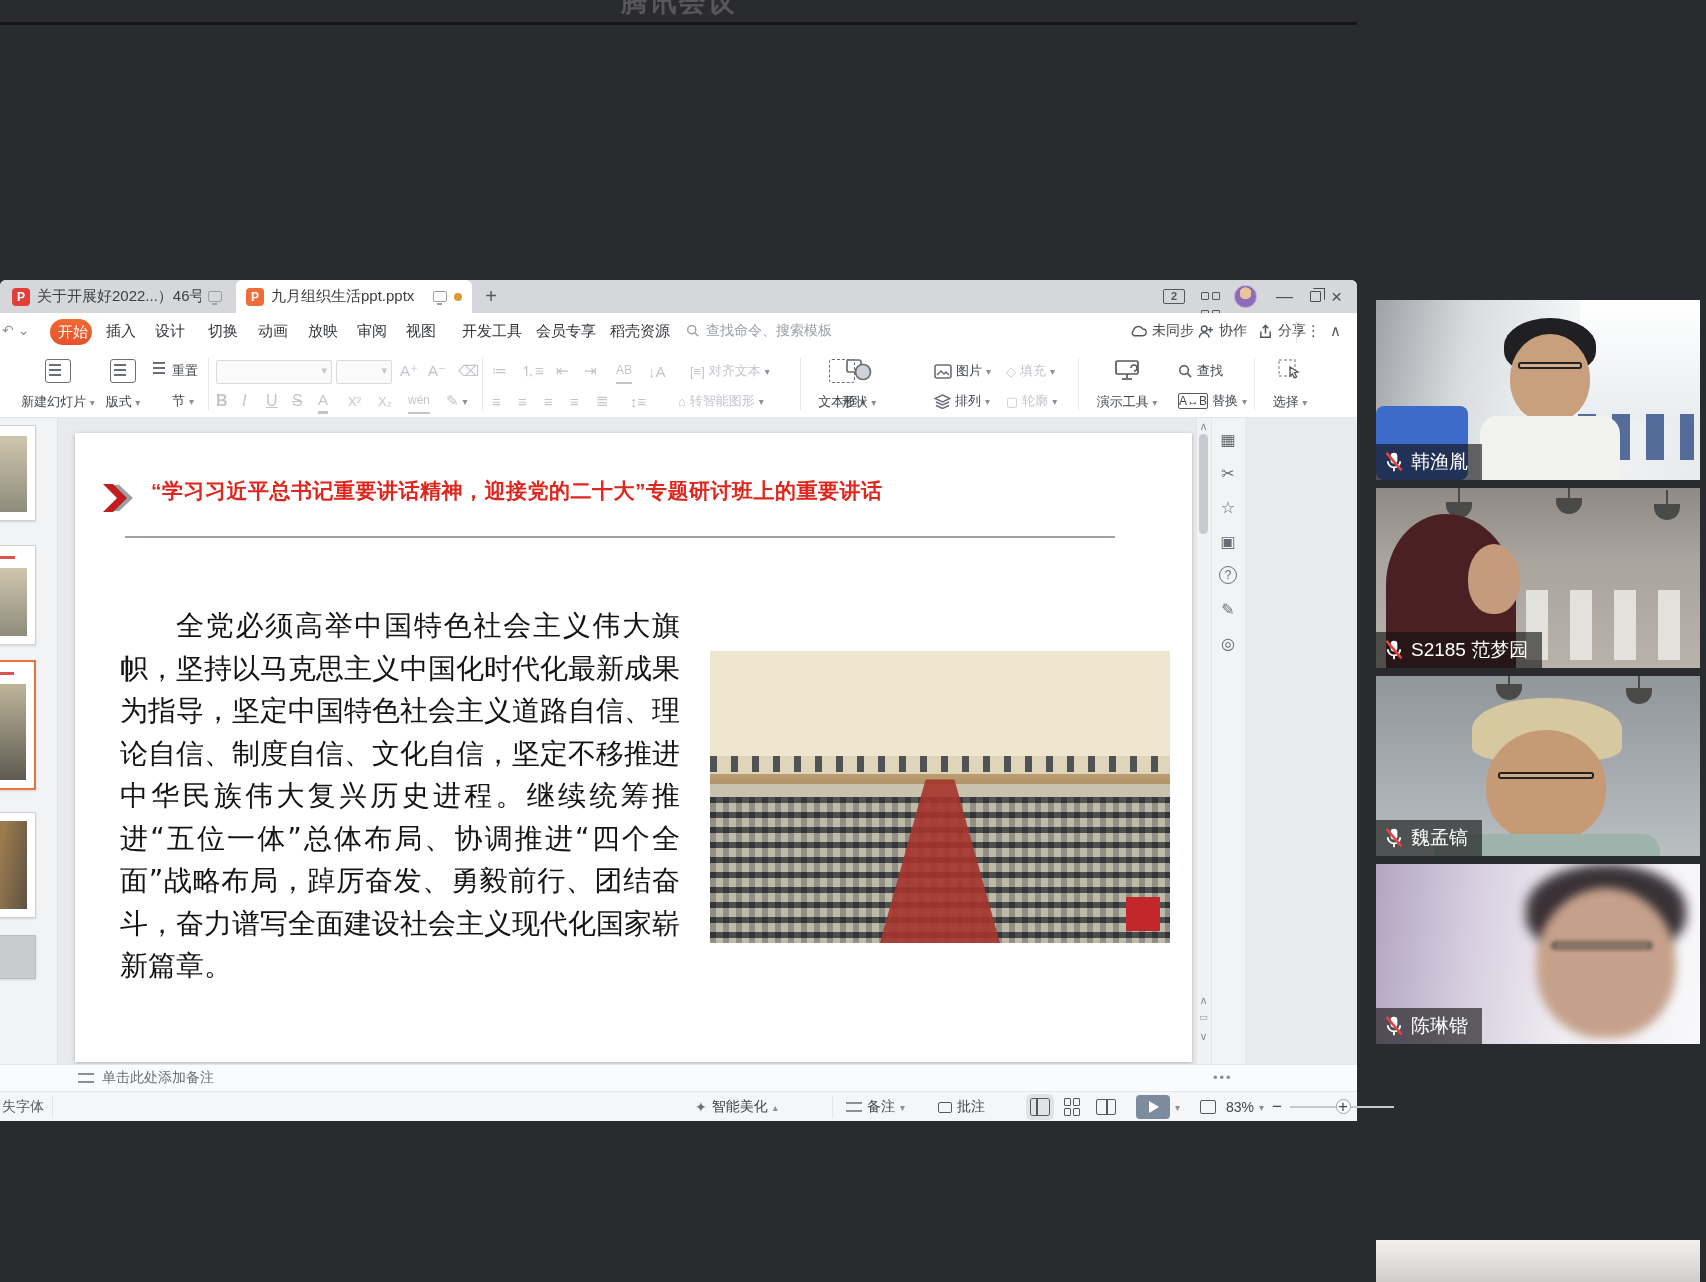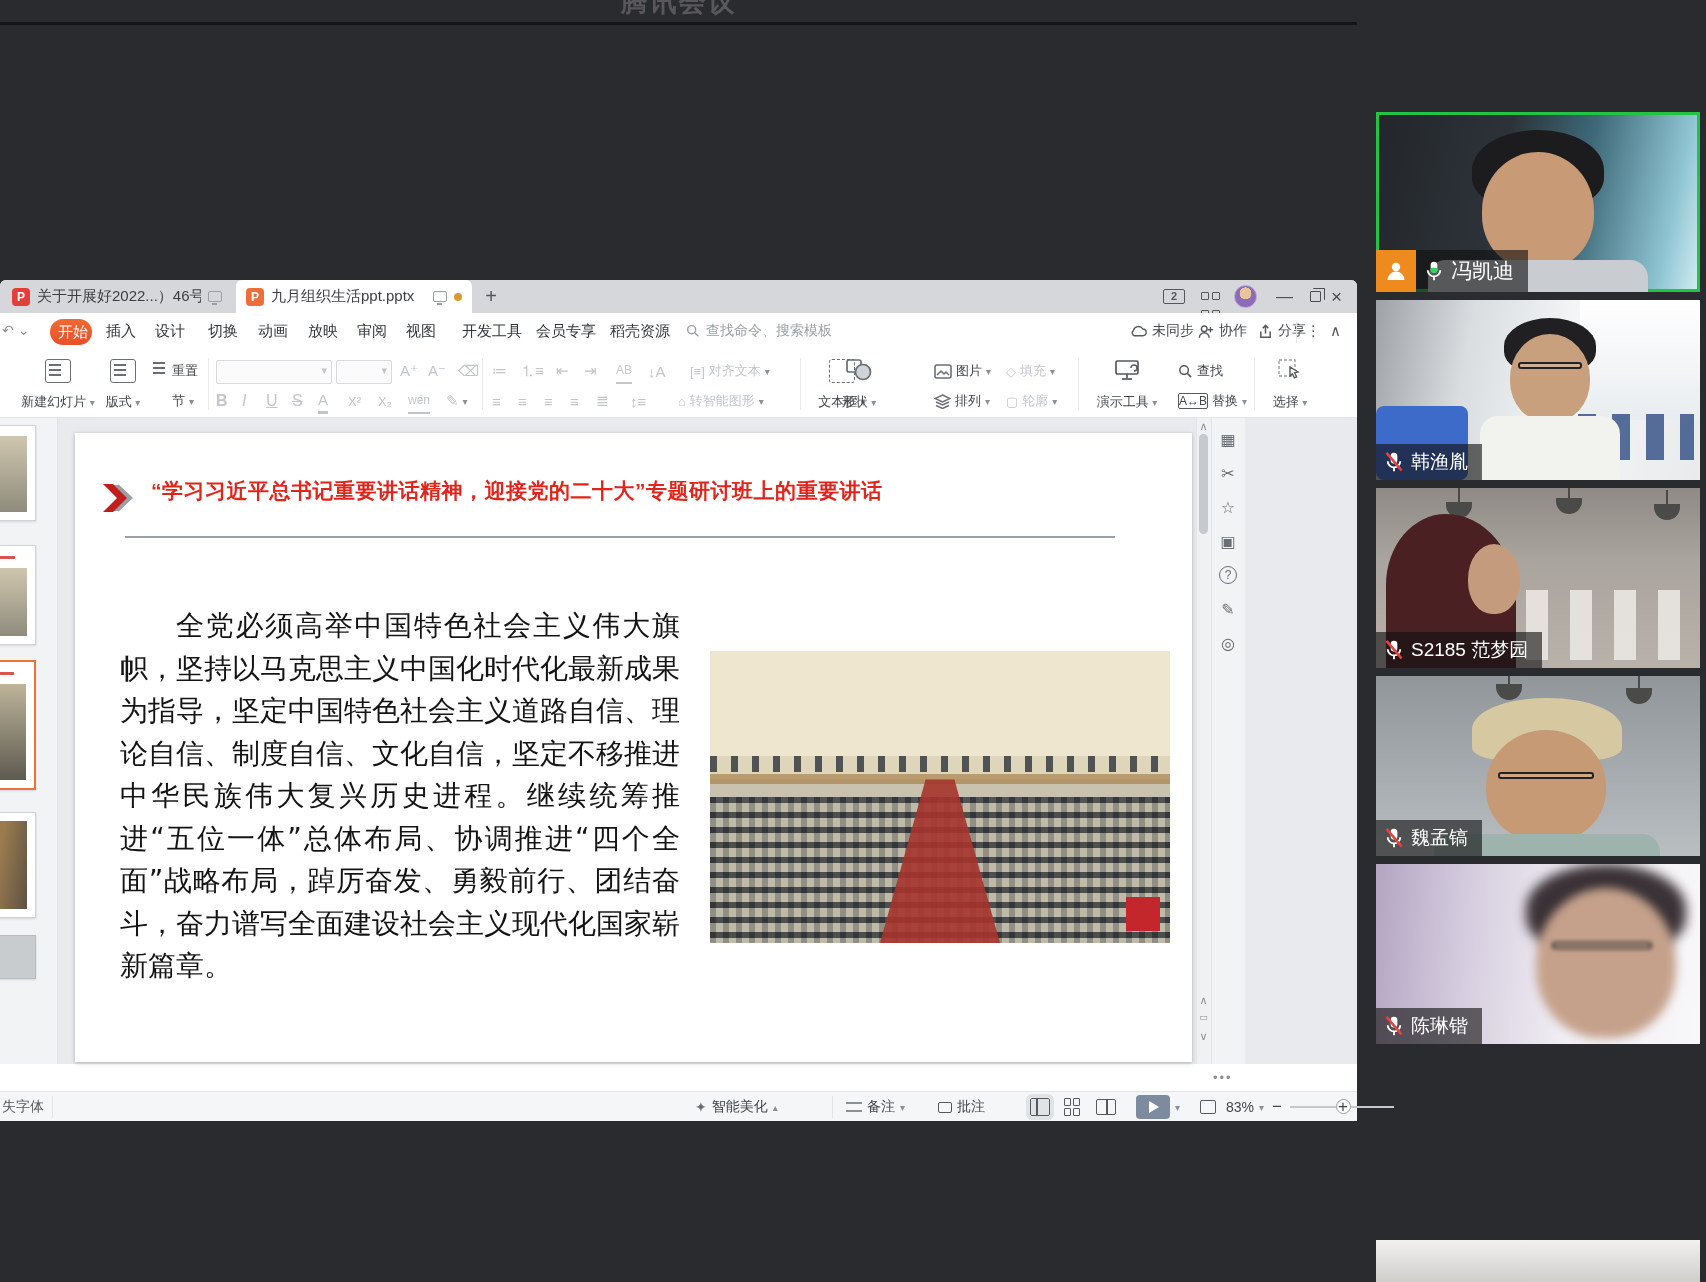--- a/index.html
+++ b/index.html
@@ -386,20 +386,24 @@
       <div class="abs strip"></div>
       <div class="abs strip-ico" style="top:12px;">▦</div>
       <div class="abs strip-ico" style="top:46px;">✂</div>
       <div class="abs strip-ico" style="top:80px;">☆</div>
       <div class="abs strip-ico" style="top:114px;">▣</div>
       <div class="abs strip-ico" style="top:148px;border:1.6px solid #6a6f75;border-radius:50%;width:18px;height:18px;left:1219px;font-size:12px;line-height:16px;">?</div>
       <div class="abs strip-ico" style="top:182px;">✎</div>
       <div class="abs strip-ico" style="top:216px;">◎</div>
     </div>
 
+    <div class="abs notesbar">
+      <span class="notes-ico"></span>
+      <span>单击此处添加备注</span>
+    </div>
     <div class="more-h">•••</div>
 
     <div class="abs statusbar">
       <span class="st" style="left:2px;color:#55595d;">失字体</span>
       <span class="abs vline" style="left:52px;top:4px;"></span>
 
       <span class="st" style="left:695px;">
         <span style="color:#6a6f75;">✦</span>
         <span>智能美化</span>
         <span class="caret">▴</span>
@@ -438,40 +442,20 @@
       <span class="st" style="left:1272px;font-size:17px;">−</span>
       <span class="st" style="left:1290px;">
         <span class="zoomline">
             <span class="zoomknob"></span>
           </span>
       </span>
       <span class="st" style="left:1338px;font-size:17px;">+</span>
     </div>
   </div>
 
-  <div class="abs tile tile1 speaking sc1" style="top:112px;">
-    <span class="hair" style="left:96px;top:18px;width:132px;height:80px;background:#1c1b1e;"></span>
-    <span class="head" style="left:106px;top:40px;width:112px;height:118px;background:#c89a76;"></span>
-    <span class="torso" style="left:52px;top:148px;width:220px;height:40px;background:#c9cdd2;"></span>
-    <span class="badge">
-      <svg width="24" height="24" viewBox="0 0 24 24">
-          <circle cx="12" cy="8" r="4.2" fill="#fff"></circle>
-          <path d="M3.5 21a8.5 8.5 0 0 1 17 0z" fill="#fff"></path>
-        </svg>
-    </span>
-    <span class="pill">
-      <svg width="20" height="22" viewBox="0 0 24 26">
-          <rect x="8" y="2" width="8" height="13" rx="4" fill="#fff"></rect>
-          <rect x="8" y="9" width="8" height="6" rx="2" fill="#35d45c"></rect>
-          <path d="M4.5 12a7.5 7.5 0 0 0 15 0" fill="none" stroke="#fff" stroke-width="2.2"></path>
-          <line x1="12" y1="19.5" x2="12" y2="24" stroke="#fff" stroke-width="2.2"></line>
-        </svg>
-      <span>冯凯迪</span>
-    </span>
-  </div>
 
   <div class="abs tile sc2" style="top:300px;">
     <span class="winlight" style="right:0;top:0;width:120px;height:120px;"></span>
     <span class="couch" style="left:0;bottom:0;width:92px;height:74px;"></span>
     <span class="chairs" style="right:6px;bottom:20px;width:150px;height:46px;opacity:.8;"></span>
     <span class="hair" style="left:128px;top:18px;width:92px;height:56px;background:#202023;"></span>
     <span class="head" style="left:134px;top:34px;width:80px;height:88px;background:#c9a07e;"></span>
     <span class="glasses" style="left:142px;top:62px;width:64px;"></span>
     <span class="torso" style="left:104px;top:116px;width:140px;height:64px;background:#f2f2ef;"></span>
     <span class="pill">

